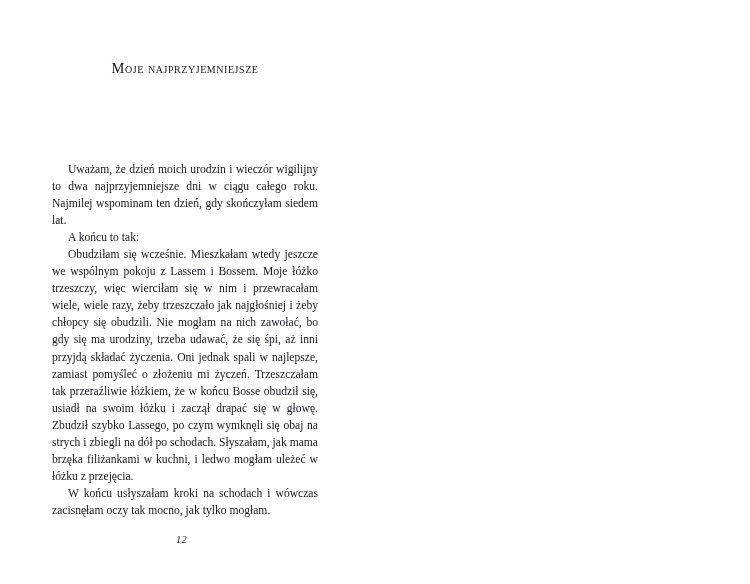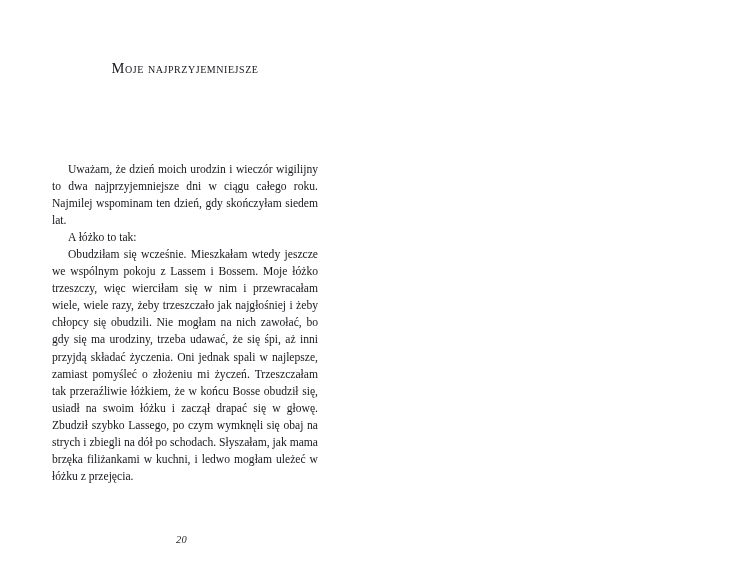--- a/index.html
+++ b/index.html
@@ -88,25 +88,26 @@
 <div class="spread">
 
   <div class="page page-left">
 
     <div class="chapter-title">
       <span class="t-line">Moje najprzyjemniejsze</span>
     </div>
 
     <div class="col col-left">
       <p>Uważam, że dzień moich urodzin i wieczór wigilijny to dwa najprzyjemniejsze dni w ciągu całego roku. Najmilej wspominam ten dzień, gdy skończyłam siedem lat.</p>
-      <p>A łóżko to tak:</p>
+      <p>A końcu to tak:</p>
       <p>Obudziłam się wcześnie. Mieszkałam wtedy jeszcze we wspólnym pokoju z Lassem i Bossem. Moje łóżko trzeszczy, więc wierciłam się w nim i przewracałam wiele, wiele razy, żeby trzeszczało jak najgłośniej i żeby chłopcy się obudzili. Nie mogłam na nich zawołać, bo gdy się ma urodziny, trzeba udawać, że się śpi, aż inni przyjdą składać życzenia. Oni jednak spali w najlepsze, zamiast pomyśleć o złożeniu mi życzeń. Trzeszczałam tak przeraźliwie łóżkiem, że w końcu Bosse obudził się, usiadł na swoim łóżku i zaczął drapać się w głowę. Zbudził szybko Lassego, po czym wymknęli się obaj na strych i zbiegli na dół po schodach. Słyszałam, jak mama brzęka filiżankami w kuchni, i ledwo mogłam uleżeć w łóżku z przejęcia.</p>
+      <p>W końcu usłyszałam kroki na schodach i wówczas zacisnęłam oczy tak mocno, jak tylko mogłam.</p>
     </div>
 
-    <div class="folio">20</div>
+    <div class="folio">12</div>
   </div>
 
   <div class="page page-right">
 
     
 
     
   </div>
 </div>
 

